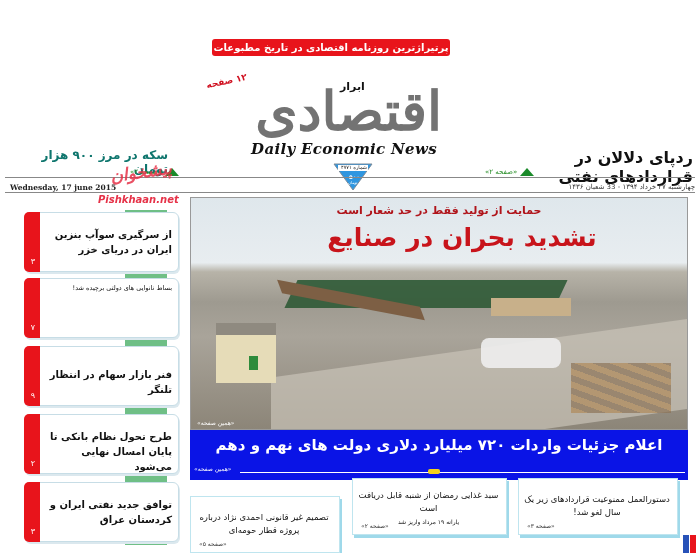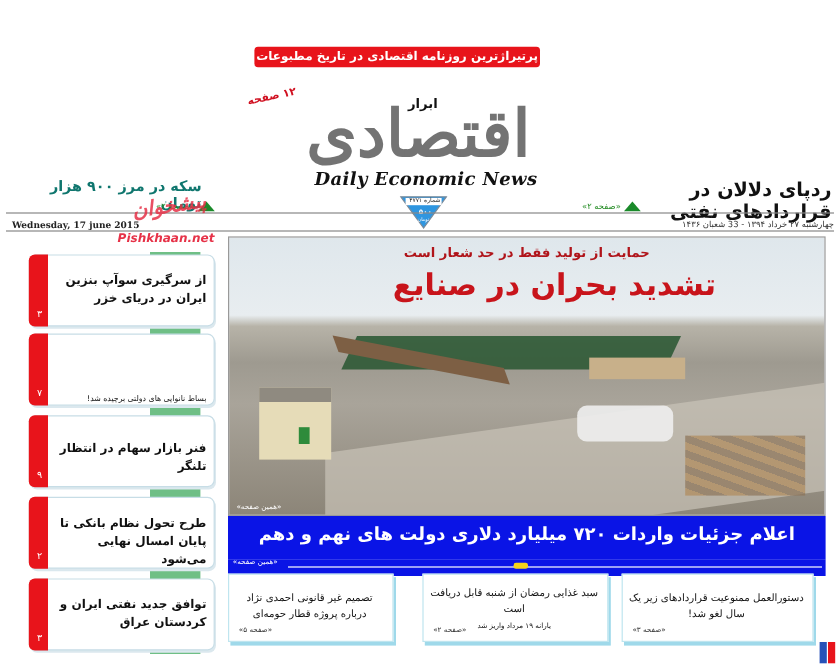--- a/index.html
+++ b/index.html
@@ -4,21 +4,21 @@
 <style>
   * { box-sizing: border-box; margin: 0; padding: 0; }
   body { width: 700px; height: 553px; background: #ffffff; font-family: "DejaVu Sans", sans-serif; position: relative; overflow: hidden; }
   .abs { position: absolute; }
   .rtl { direction: rtl; }
 
   .top-banner { left: 212px; top: 39px; width: 238px; height: 17px; background: #e8141b; border-radius: 3px; color: #fff; font-size: 10px; font-weight: bold; text-align: center; line-height: 17px; }
 
   .masthead-fa { left: 262px; top: 78px; width: 180px; height: 70px; font-family: "DejaVu Serif", serif; font-size: 54px; font-weight: bold; color: #737373; text-align: center; line-height: 66px; }
   .masthead-abrar { left: 340px; top: 80px; font-size: 11px; font-weight: bold; color: #111; }
-  .masthead-en { left: 255px; top: 140px; width: 200px; font-family: "DejaVu Serif", serif; font-size: 15px; font-weight: bold; color: #111; text-align: center; font-style: italic; letter-spacing: 0.3px; }
+  .masthead-en { left: 244px; top: 140px; width: 200px; font-family: "DejaVu Serif", serif; font-size: 15px; font-weight: bold; color: #111; text-align: center; font-style: italic; letter-spacing: 0.3px; }
   .pages-count { left: 206px; top: 76px; font-size: 9px; color: #d01020; font-weight: bold; transform: rotate(-12deg); }
 
   .issue-badge { left: 333px; top: 163px; width: 40px; height: 28px; }
 
   .left-head { left: 8px; top: 148px; width: 160px; font-size: 12px; font-weight: bold; color: #0f766e; text-align: right; }
   .right-head { left: 488px; top: 148px; width: 205px; font-size: 16px; font-weight: bold; color: #111; text-align: right; }
   .left-ref { left: 130px; top: 168px; font-size: 7px; color: #228b22; }
   .right-ref { left: 485px; top: 168px; font-size: 7px; color: #228b22; }
   .tri { width: 0; height: 0; border-left: 7px solid transparent; border-right: 7px solid transparent; border-bottom: 8px solid #1a8a2a; display: inline-block; vertical-align: middle; }
 
@@ -133,37 +133,37 @@
   <div class="t">دستورالعمل ممنوعیت قراردادهای زیر یک سال لغو شد!</div>
   <div class="r">«صفحه ۳»</div>
 </div>
 <div class="abs card-b rtl" style="left:352px;width:155px;">
   <div class="t" style="top:10px;">
     <span>سبد غذایی رمضان از شنبه قابل دریافت است</span>
     <span class="s">یارانه ۱۹ مرداد واریز شد</span>
   </div>
   <div class="r">«صفحه ۲»</div>
 </div>
-<div class="abs card-b rtl" style="left:190px;width:138px;">
+<div class="abs card-b rtl" style="left:190px;width:150px;margin-top:18px;">
   <div class="t">تصمیم غیر قانونی احمدی نژاد درباره پروژه قطار حومه‌ای</div>
   <div class="r">«صفحه ۵»</div>
 </div>
 
 <div class="abs green-spine"></div>
 <div class="abs green-tip"></div>
 
 <div class="abs lcard rtl" style="top:212px;">
   <div class="bar"></div>
   <div class="num">۳</div>
   <div class="t">از سرگیری سوآپ بنزین ایران در دریای خزر</div>
 </div>
 <div class="abs lcard rtl" style="top:278px;">
   <div class="bar"></div>
   <div class="num">۷</div>
-  <div class="t" style="top:5px;margin-top:44px;">
+  <div class="t" style="top:5px;">
     <span class="kicker">بساط نانوایی های دولتی برچیده شد!</span>
   </div>
 </div>
 <div class="abs lcard rtl" style="top:346px;">
   <div class="bar"></div>
   <div class="num">۹</div>
   <div class="t" style="top:20px;">فنر بازار سهام در انتظار تلنگر</div>
 </div>
 <div class="abs lcard rtl" style="top:414px;">
   <div class="bar"></div>

